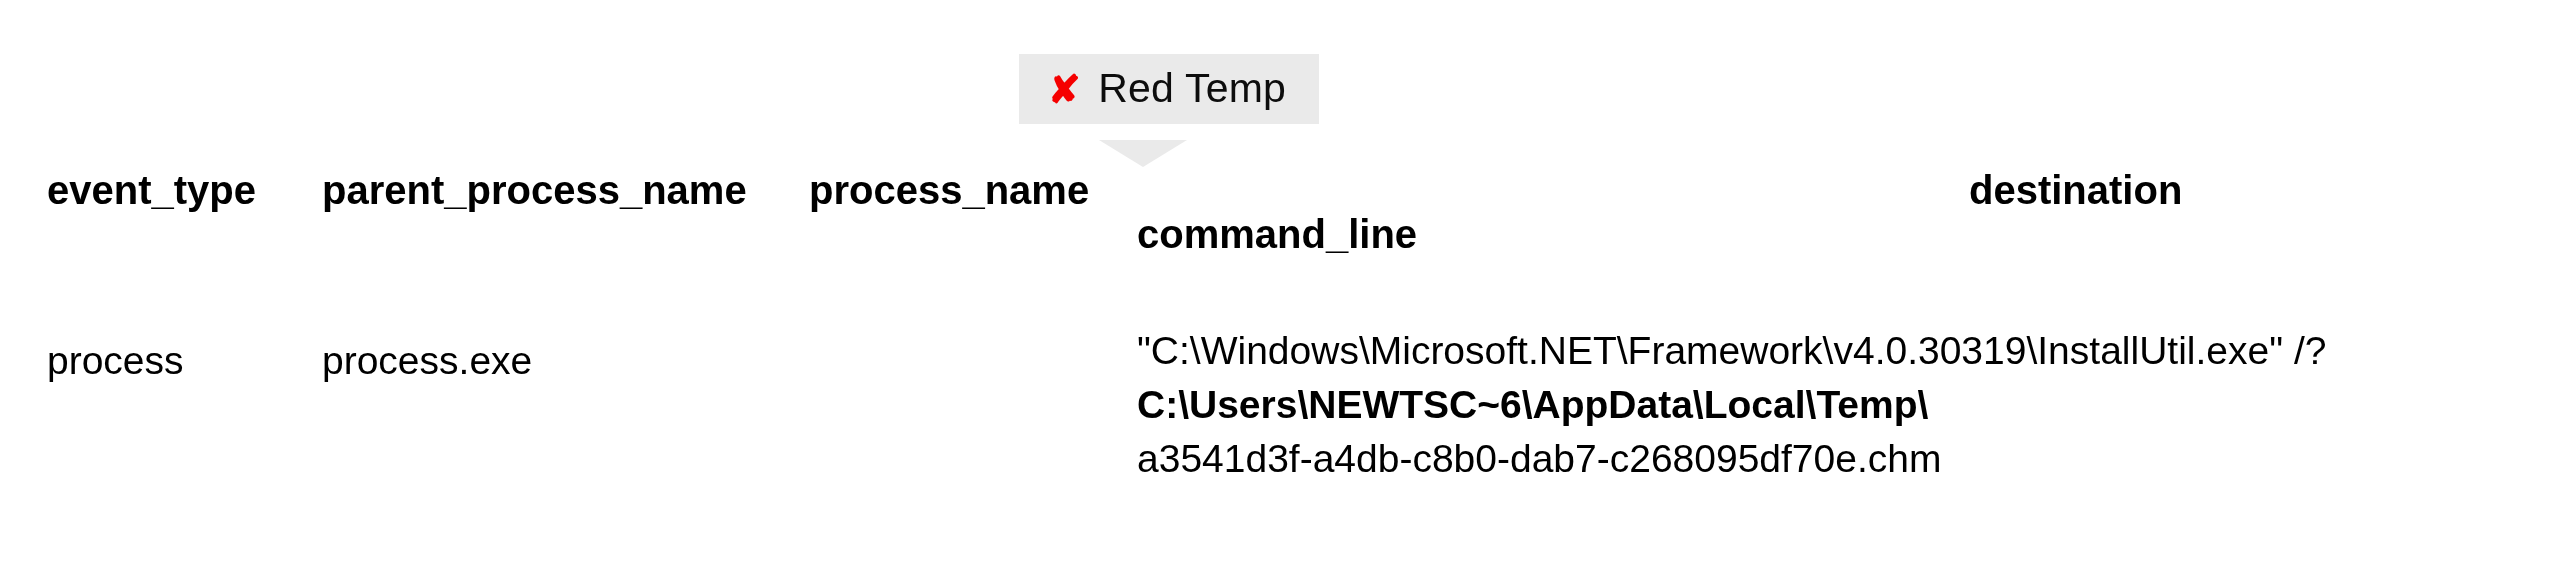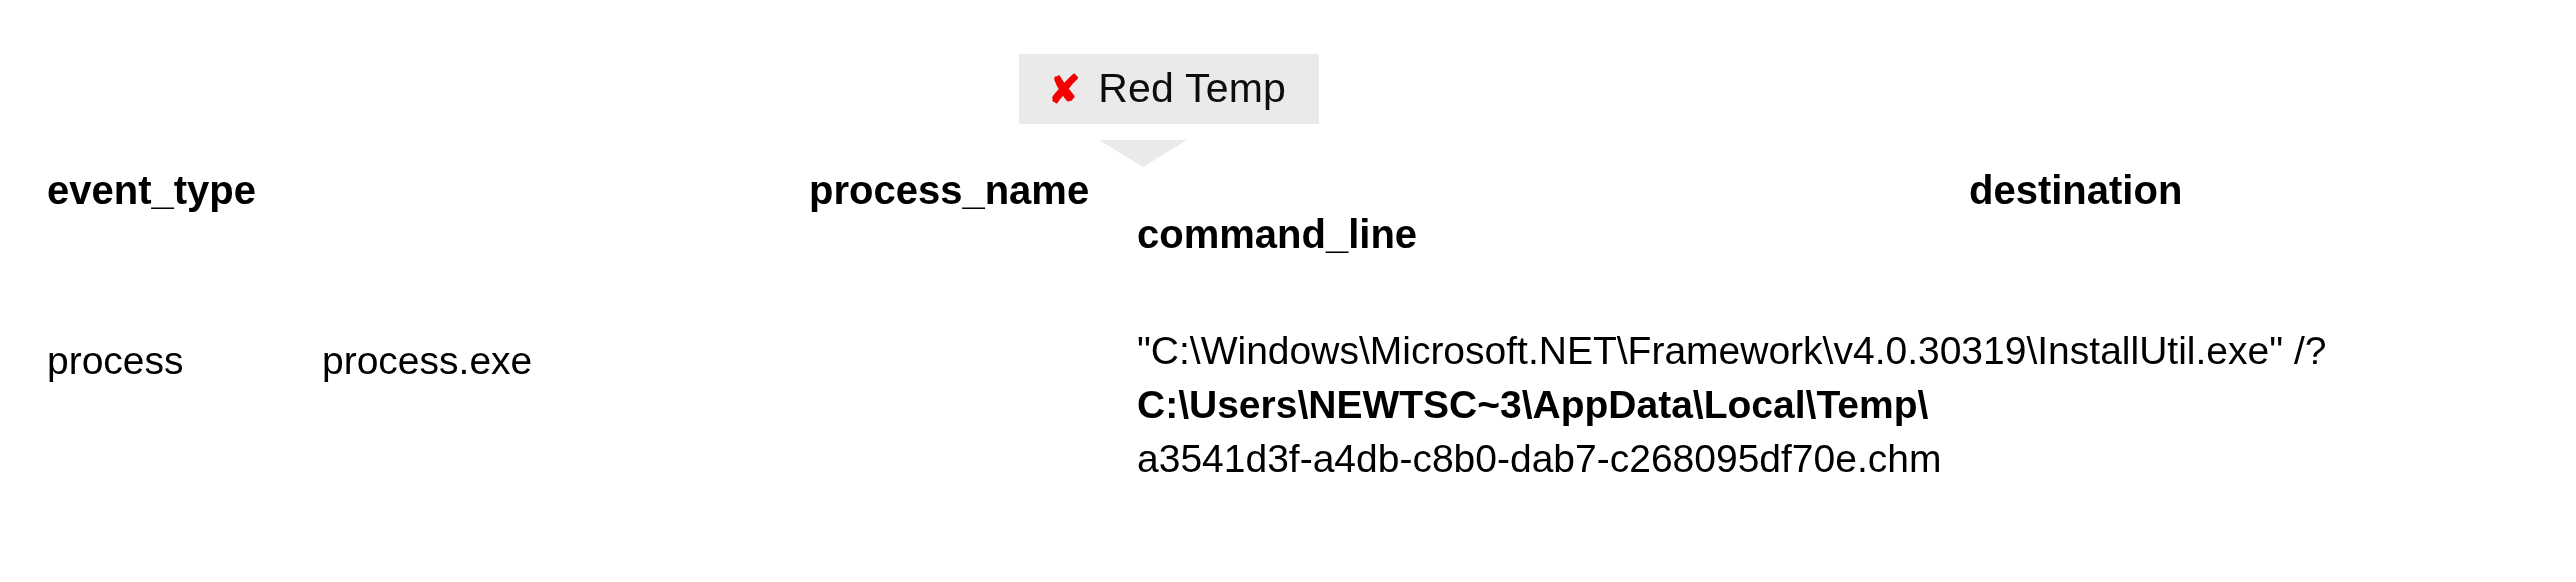--- a/index.html
+++ b/index.html
@@ -118,32 +118,33 @@
     <span class="badge-icon">✘</span>
     <span class="badge-label">Red Temp</span>
   </div>
   <div class="badge-tail"></div>
 </div>
 
 <div class="table">
 
   <div class="row header-row">
     <div class="cell col-event">event_type</div>
+    <div class="cell col-parent">parent_process_name</div>
     <div class="cell col-process">process_name</div>
     <div class="cell col-command">command_line</div>
     <div class="cell col-destination">destination</div>
   </div>
 
   <div class="row row-1">
     <div class="cell col-event">process</div>
     <div class="cell col-parent">process.exe</div>
     <div class="cell col-command">
       <span class="cmd-block">
           <span class="cmd-line">"C:\Windows\Microsoft.NET\Framework\v4.0.30319\InstallUtil.exe" /?</span>
-          <span class="cmd-line em">C:\Users\NEWTSC~3\AppData\Local\Temp\</span>
+          <span class="cmd-line em">C:\Users\NEWTSC~6\AppData\Local\Temp\</span>
           <span class="cmd-line">a3541d3f-a4db-c8b0-dab7-c268095df70e.chm</span>
         </span>
     </div>
     <div class="cell col-destination"></div>
   </div>
 
 </div>
 
 
 </body></html>

